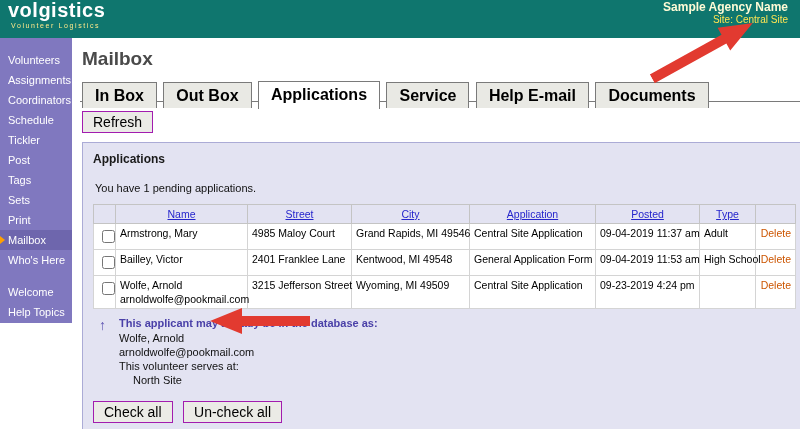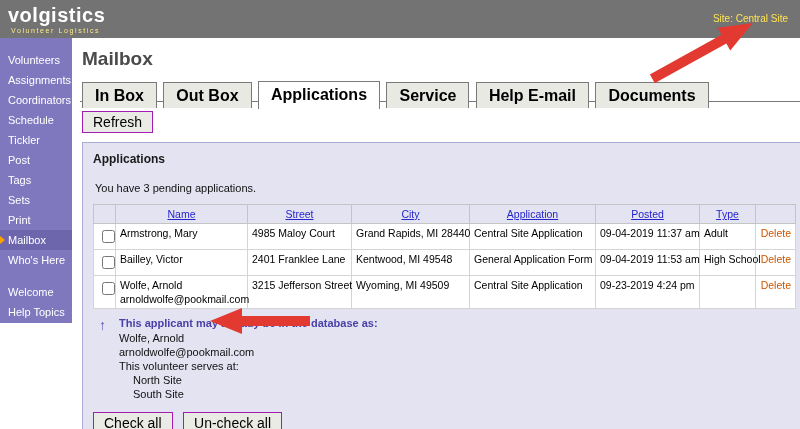--- a/index.html
+++ b/index.html
@@ -8,24 +8,23 @@
     width: 800px; height: 429px;
     font-family: "Liberation Sans", sans-serif;
     background: #ffffff;
     position: relative;
     overflow: hidden;
   }
 
   
   .header {
     height: 38px;
-    background: #737373;
+    background: #0f766e;
     display: flex;
     justify-content: space-between;
-    align-items: center;
     padding: 0 12px 0 8px;
   }
   .logo-block { display: flex; flex-direction: column; line-height: 1; }
   .logo { color: #ffffff; font-size: 20px; font-weight: bold; letter-spacing: 0.5px; }
   .tagline { color: #ffe98a; font-size: 7px; letter-spacing: 1.6px; margin-top: 2px; padding-left: 3px; }
   .header-right { text-align: right; line-height: 1.2; }
   .agency { color: #fffbd6; font-size: 12px; font-weight: bold; }
   .site { color: #ffe552; font-size: 10px; }
 
   
@@ -131,20 +130,21 @@
 </style>
 </head>
 <body>
 
 <div class="header">
   <div class="logo-block">
     <span class="logo">volgistics</span>
     <span class="tagline">Volunteer Logistics</span>
   </div>
   <div class="header-right">
+    <div class="agency">Sample Agency Name</div>
     <div class="site">Site: Central Site</div>
   </div>
 </div>
 
 <div class="layout">
 
   <div class="sidebar">
     <div class="side-item">Volunteers</div>
     <div class="side-item">Assignments</div>
     <div class="side-item">Coordinators</div>
@@ -173,21 +173,21 @@
       <span class="tab">Help E-mail</span>
       <span class="tab">Documents</span>
     </div>
 
     <div class="refresh-row">
       <button class="std">Refresh</button>
     </div>
 
     <div class="panel">
       <div class="panel-title">Applications</div>
-      <div class="pending">You have 3 pending applications.</div>
+      <div class="pending">You have 1 pending applications.</div>
 
       <table class="apps">
         <colgroup>
           <col style="width:22px">
             <col style="width:132px">
             <col style="width:104px">
             <col style="width:118px">
           <col style="width:126px">
             <col style="width:104px">
             <col style="width:56px">
@@ -203,21 +203,21 @@
             <th><span class="col-link">Posted</span></th>
             <th><span class="col-link">Type</span></th>
             <th></th>
           </tr>
         </thead>
         <tbody>
           <tr>
             <td class="cb-cell"><input type="checkbox" style=""></td>
             <td>Armstrong, Mary</td>
             <td>4985 Maloy Court</td>
-            <td>Grand Rapids, MI 28440</td>
+            <td>Grand Rapids, MI 49546</td>
             <td>Central Site Application</td>
             <td>09-04-2019 11:37 am</td>
             <td>Adult</td>
             <td>
                 <span class="delete-link">Delete</span>
               </td>
           </tr>
           <tr>
             <td class="cb-cell"><input type="checkbox" style=""></td>
             <td>Bailley, Victor</td>
@@ -249,21 +249,20 @@
       </table>
 
       <div class="notice">
         <span class="up-arrow">↑</span>
         <div class="notice-body">
           <div class="notice-heading">This applicant may already be in the database as:</div>
           <div class="notice-line">Wolfe, Arnold</div>
           <div class="notice-line">arnoldwolfe@pookmail.com</div>
           <div class="notice-line">This volunteer serves at:</div>
           <div class="notice-site">North Site</div>
-          <div class="notice-site">South Site</div>
         </div>
       </div>
 
       <div class="actions1">
         <button class="std">Check all</button>
         <button class="std">Un-check all</button>
       </div>
 
     </div>
   </div>

